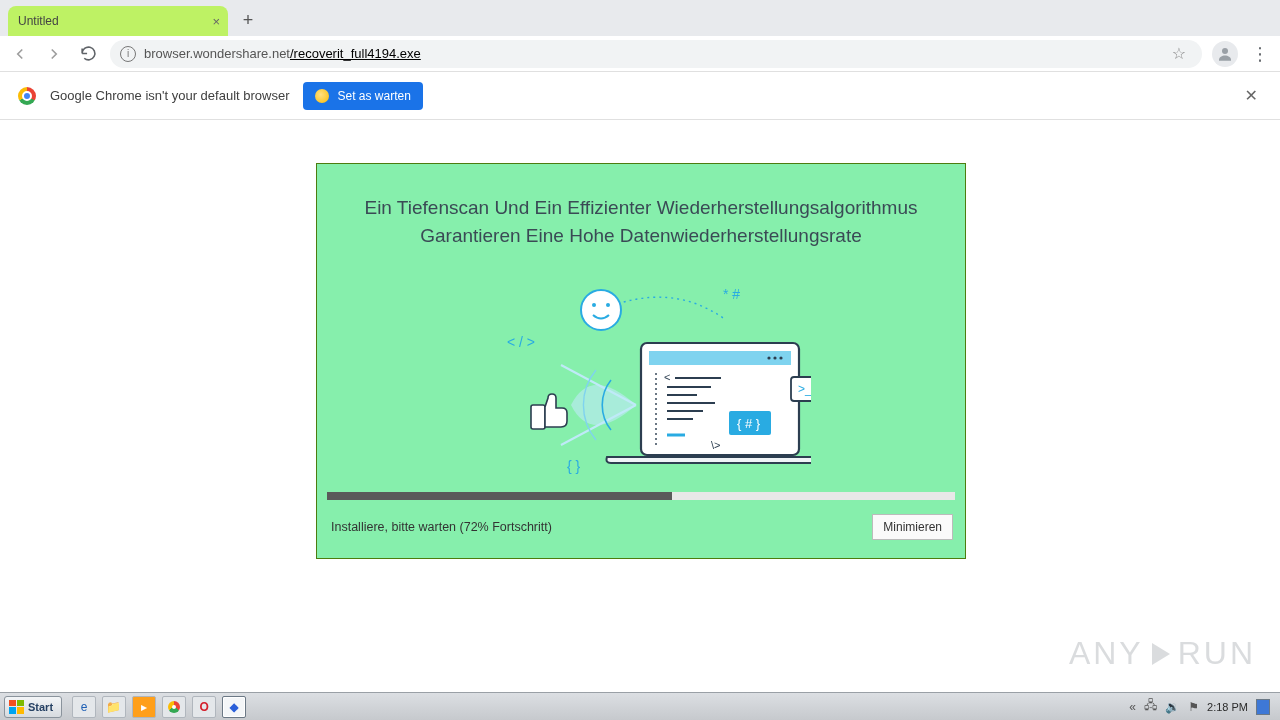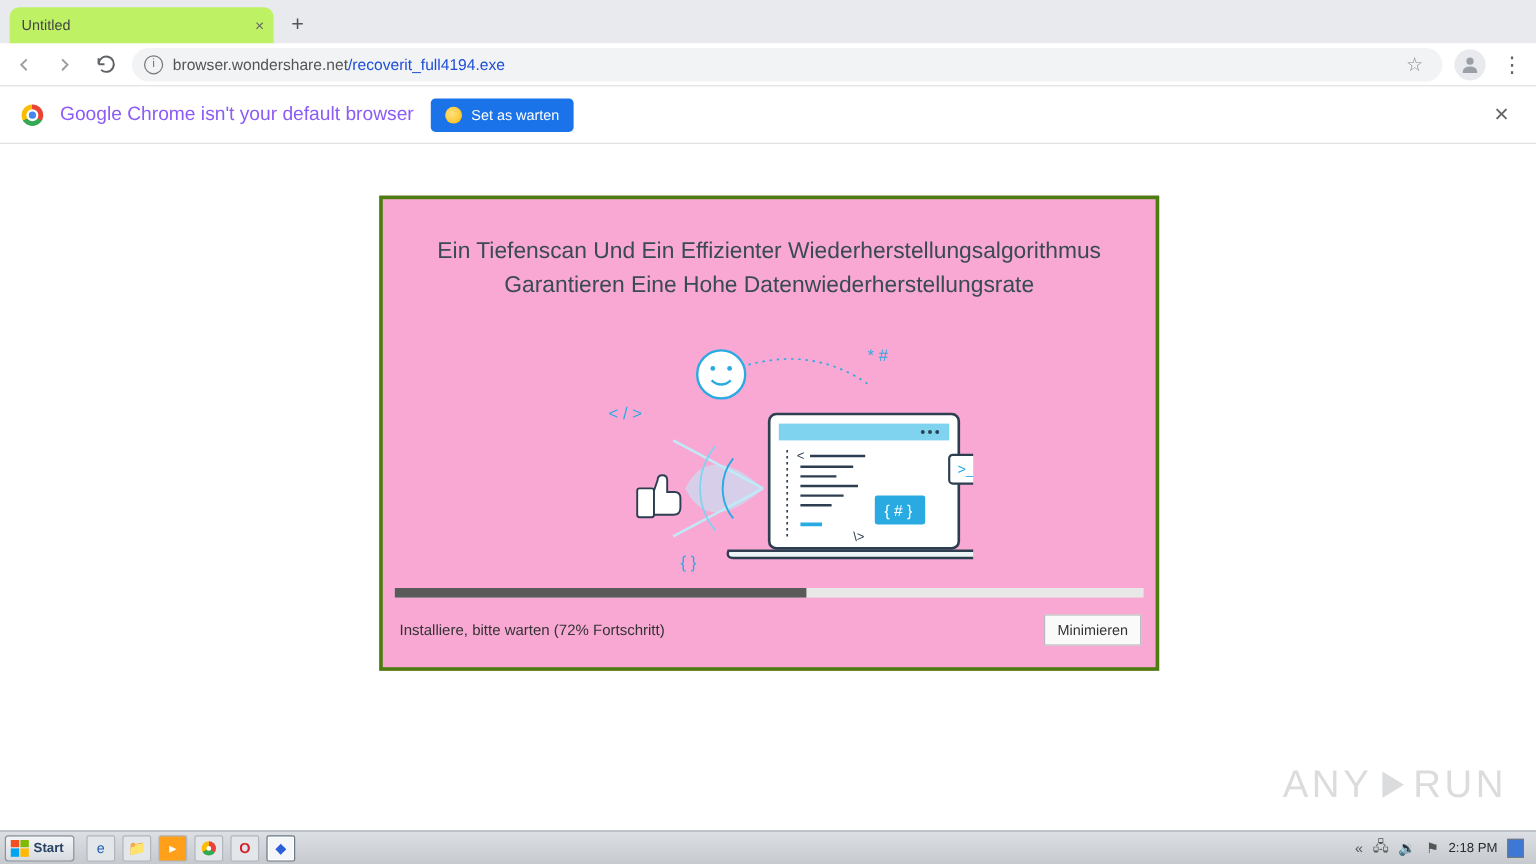--- a/index.html
+++ b/index.html
@@ -14,36 +14,36 @@
 .tab { height: 30px; width: 220px; background: #bef264; border-radius: 8px 8px 0 0; display: flex; align-items: center; padding: 0 10px; font-size: 12px; color: #444; position: relative; margin-top: 6px; }
 .tab .close { position: absolute; right: 8px; font-size: 13px; color: #666; }
 .newtab { width: 28px; height: 28px; display: flex; align-items: center; justify-content: center; font-size: 18px; color: #555; margin-left: 6px; margin-bottom: 2px; }
 
 
 .addrbar { height: 36px; background: #fff; border-bottom: 1px solid #e0e0e0; display: flex; align-items: center; padding: 0 8px; gap: 10px; }
 .navbtn { width: 24px; height: 24px; display: flex; align-items: center; justify-content: center; color: #9e9e9e; }
 .navbtn.active { color: #5f6368; }
 .omnibox { flex: 1; height: 28px; background: #f1f3f4; border-radius: 14px; display: flex; align-items: center; padding: 0 10px; font-size: 13px; color: #555; gap: 8px; }
 .omnibox .info { width: 16px; height: 16px; border: 1.5px solid #777; border-radius: 50%; display: flex; align-items: center; justify-content: center; font-size: 10px; color: #777; }
-.omnibox .url .gray { color: #1d4ed8; }
+.omnibox .url .gray { color: #000000; text-decoration: underline; }
 .omnibox .star { margin-left: auto; color: #888; font-size: 16px; margin-right: 6px; }
 .avatar { width: 26px; height: 26px; border-radius: 50%; background: #e8eaed; display: flex; align-items: center; justify-content: center; color: #888; }
 .menu3 { width: 24px; display: flex; align-items: center; justify-content: center; color: #5f6368; font-size: 18px; }
 
 
 .infobar { height: 48px; border-bottom: 1px solid #e0e0e0; display: flex; align-items: center; padding: 0 18px; gap: 14px; }
 .chrome-ball { width: 18px; height: 18px; border-radius: 50%; background: conic-gradient(#ea4335 0 120deg, #34a853 120deg 240deg, #fbbc05 240deg 360deg); position: relative; }
 .chrome-ball::after { content: ""; position: absolute; inset: 4px; border-radius: 50%; background: #4285f4; border: 2px solid #fff; box-sizing: border-box; }
-.infobar .msg { font-size: 16px; color: #8b5cf6; }
+.infobar .msg { font-size: 13px; color: #404040; }
 .setdefault { background: #1a73e8; color: #fff; border: none; border-radius: 4px; padding: 7px 12px; font-size: 12px; display: flex; align-items: center; gap: 8px; }
 .setdefault .shield { width: 14px; height: 14px; border-radius: 50%; background: radial-gradient(circle at 40% 40%, #ffe082, #fbbc05); }
 .infobar .xclose { margin-left: auto; font-size: 16px; color: #666; padding: 4px; }
 
 
-.installer { position: absolute; left: 316px; top: 163px; width: 650px; height: 396px; border: 3px solid #4d7c0f; background: #f9a8d4; }
+.installer { position: absolute; left: 316px; top: 163px; width: 650px; height: 396px; border: 1px solid #4d7c0f; background: #86efac; }
 .installer .heading { text-align: center; padding: 30px 40px 10px; color: #3a4a55; font-size: 19px; line-height: 1.45; font-weight: 400; }
 .illus { display: flex; justify-content: center; margin-top: 6px; }
 .progressbar { position: absolute; left: 10px; right: 10px; bottom: 58px; height: 8px; background: #e8e8e8; }
 .progressbar .fill { height: 100%; background: #5a5a5a; }
 .bottomrow { position: absolute; left: 14px; right: 12px; bottom: 18px; display: flex; align-items: center; justify-content: space-between; }
 .bottomrow .status { font-size: 12.5px; color: #333; }
 .minbtn { border: 1px solid #bbb; background: #fafafa; font-size: 12px; padding: 5px 10px; color: #333; }
 
 
 .taskbar { position: absolute; left: 0; right: 0; bottom: 0; height: 28px; background: linear-gradient(#dcdfe3, #c6c9cd); border-top: 1px solid #9aa0a6; display: flex; align-items: center; padding: 0 4px; }

